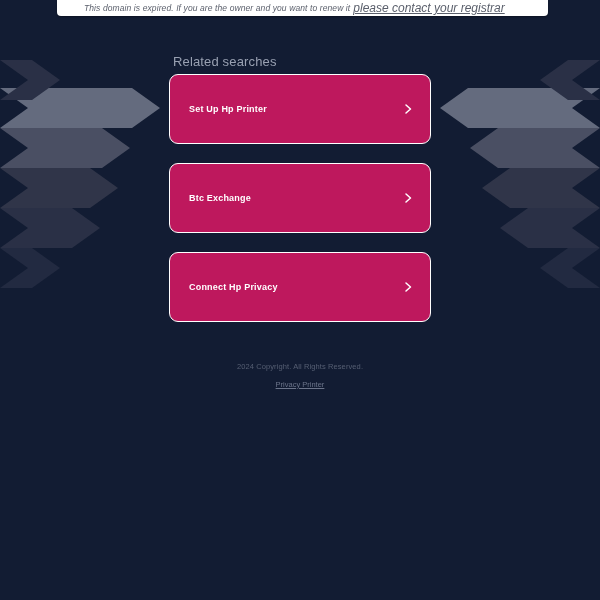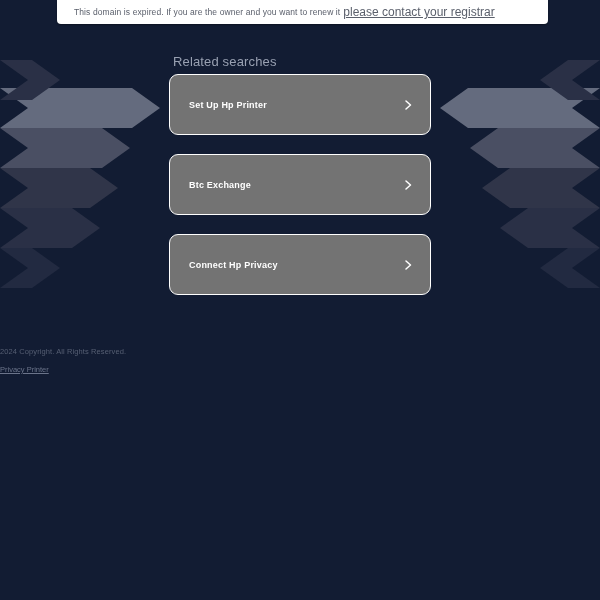--- a/index.html
+++ b/index.html
@@ -40,29 +40,30 @@
     right: 0;
     clip-path: polygon(28px 0, 100% 0, calc(100% - 28px) 50%, 100% 100%, 28px 100%, 0 50%);
   }
 
   
   #expired-banner {
     position: absolute;
     top: 0;
     left: 57px;
     width: 491px;
-    height: 24px;
+    height: 16px;
     background: #ffffff;
     border-bottom-left-radius: 4px;
     border-bottom-right-radius: 4px;
     box-shadow: 0 1px 2px rgba(0,0,0,0.35);
     display: flex;
     align-items: center;
-    padding-left: 17px;
+    padding-left: 27px;
     z-index: 5;
+    font-style: italic;
   }
 
   #expired-banner .notice {
     font-size: 8.5px;
     color: #5a5f6b;
     letter-spacing: 0.1px;
     white-space: nowrap;
   }
 
   #expired-banner .registrar-link {
@@ -100,22 +101,22 @@
   #search-cards {
     margin: 5px auto 0 auto;
     width: 262px;
     display: flex;
     flex-direction: column;
     gap: 19px;
   }
 
   .search-card {
     position: relative;
-    height: 61px;
-    background: #737373;
+    height: 70px;
+    background: #be185d;
     border: 1.6px solid #ffffff;
     border-radius: 9px;
     cursor: pointer;
     display: flex;
     align-items: center;
     padding: 0 16px 0 19px;
   }
 
   .search-card .card-label {
     flex: 1;
@@ -128,22 +129,22 @@
   .chevron-right-icon {
     width: 12px;
     height: 12px;
     display: block;
     flex: 0 0 auto;
   }
   .chevron-right-icon svg { display: block; }
 
   
   #footer {
-    margin-top: 52px;
-    text-align: left;
+    margin-top: 40px;
+    text-align: center;
   }
 
   #copyright-text {
     font-size: 7.5px;
     color: #565f73;
     letter-spacing: 0.1px;
   }
 
   #privacy-policy-link {
     display: inline-block;

